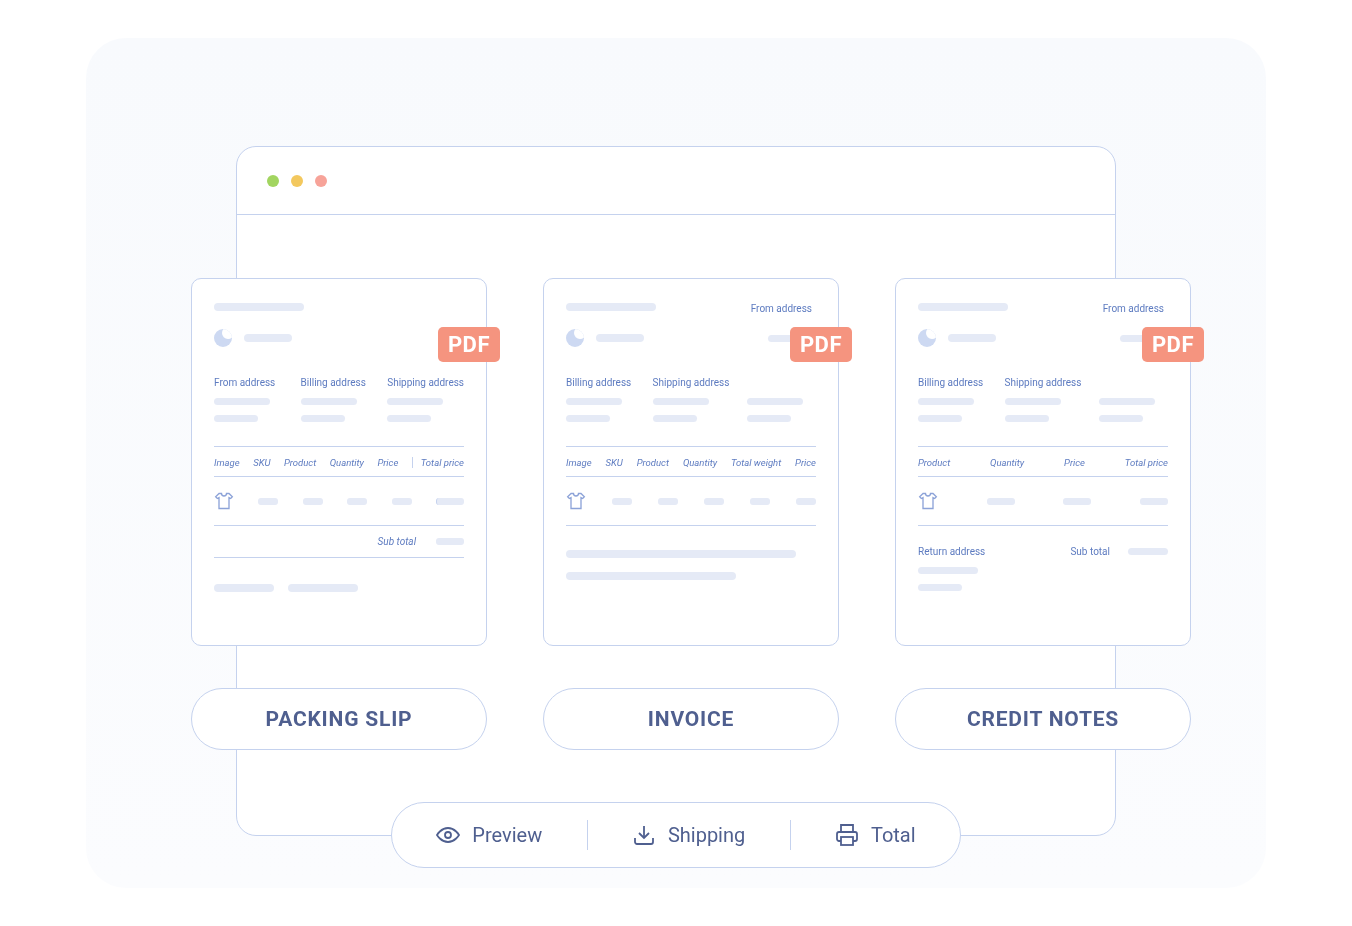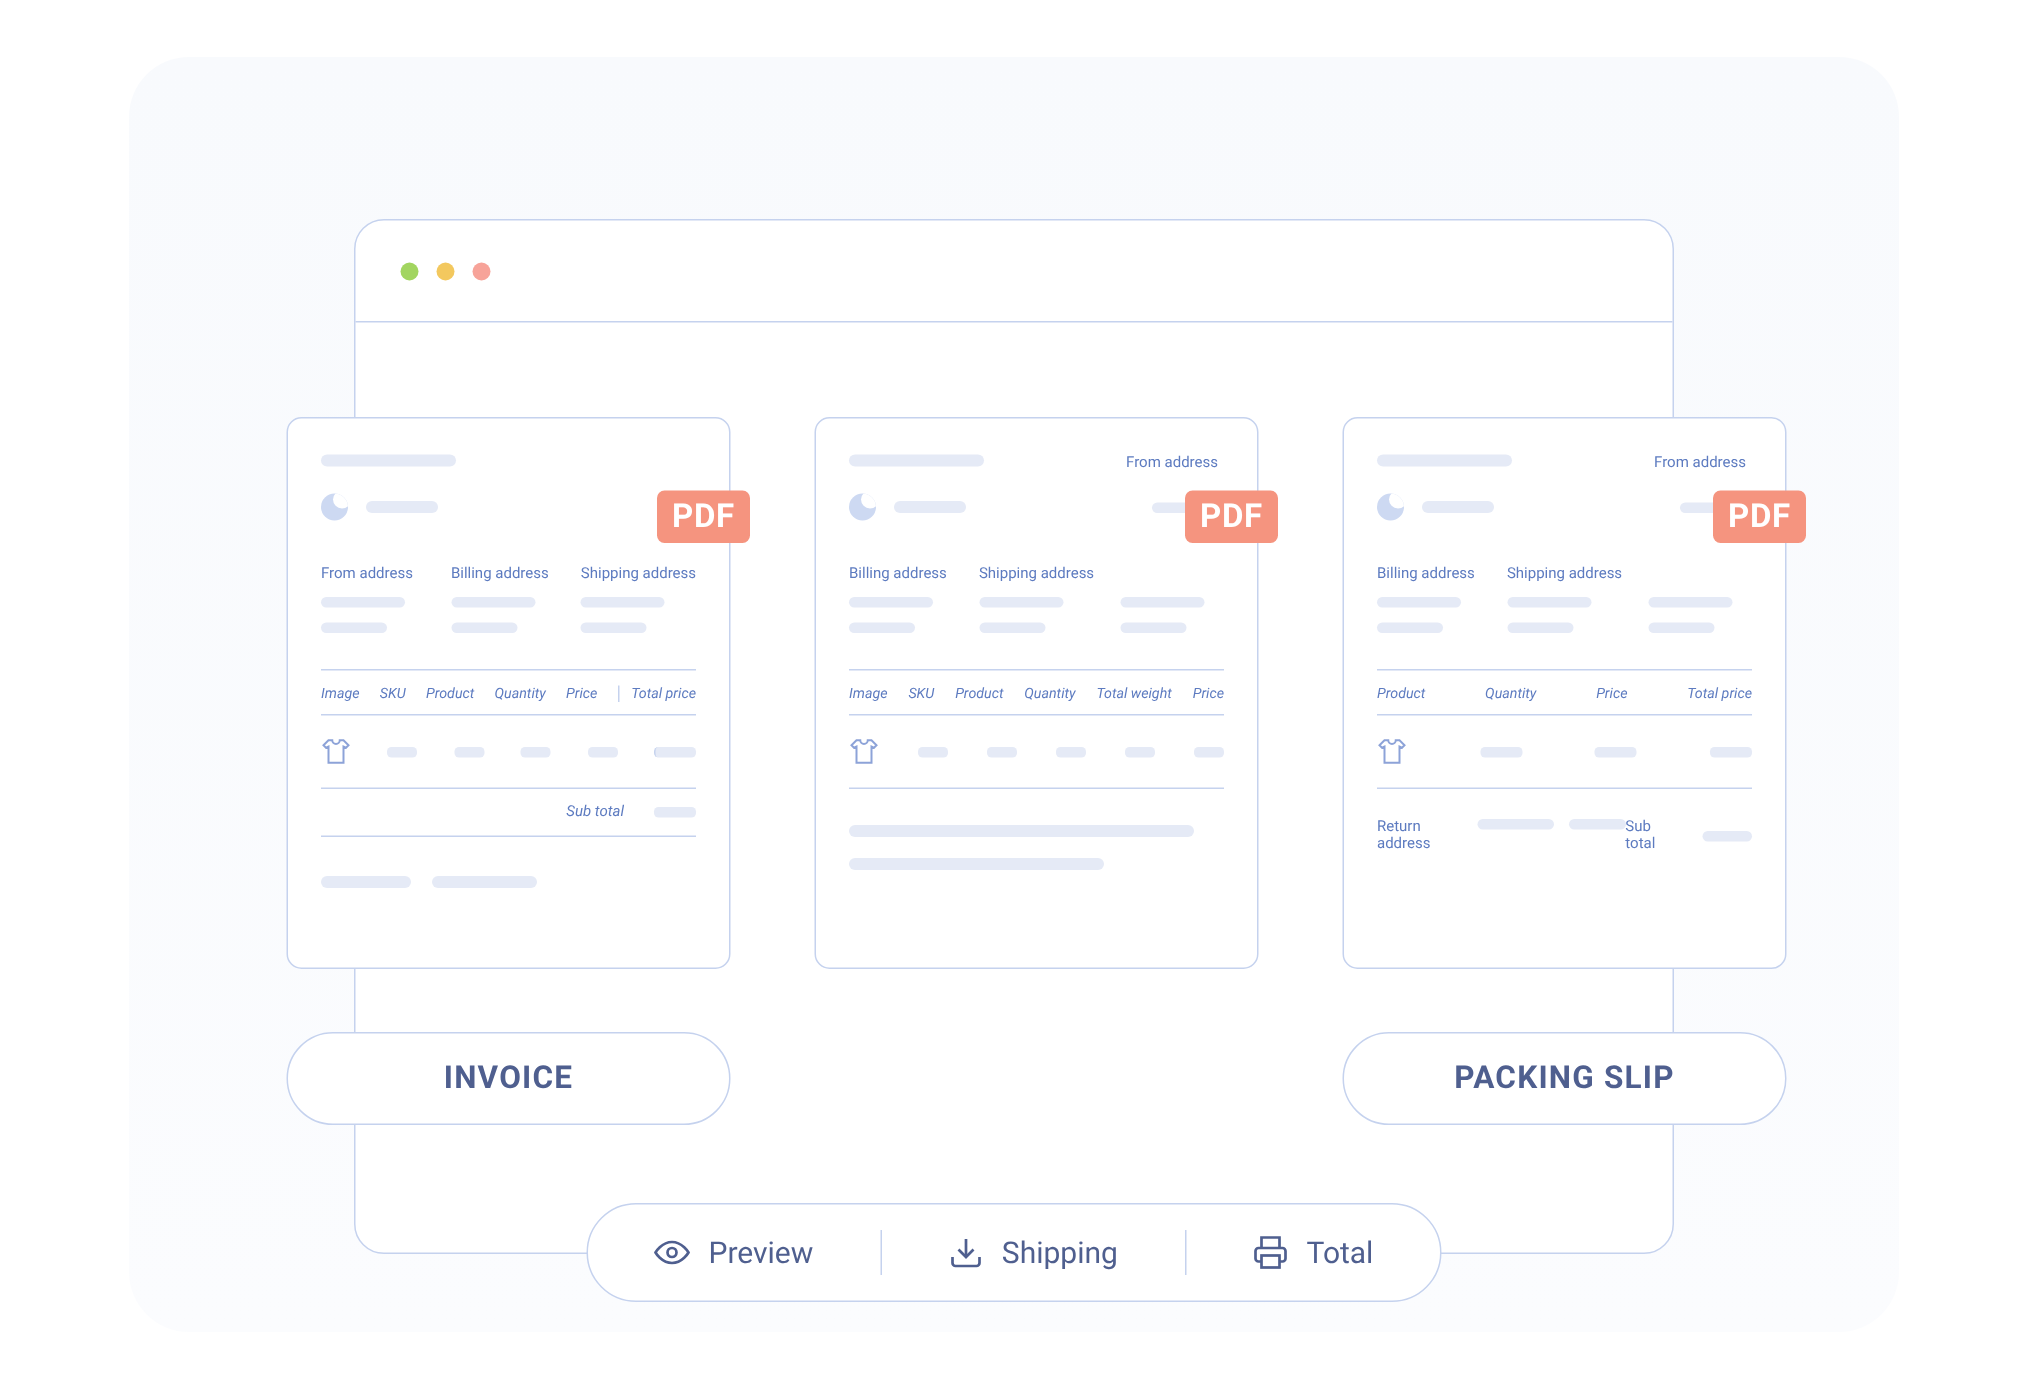--- a/index.html
+++ b/index.html
@@ -100,21 +100,21 @@
 .cell-ph { background:#e5eaf6; border-radius:3px; height:7px; width:20px; }
 .subtotal-row { display:flex; justify-content:flex-end; align-items:center; gap:20px; padding: 10px 0; border-bottom:1.2px solid #c5d2ee;}
 .subtotal-label { font-size:10px; color:#5d7bc0; }
 .footer-ph-row { display:flex; gap:14px; margin-top:26px; }
 .invoice-vline { border-left:1.2px solid #c5d2ee; }
 
 .text-block1 { width: 230px; height: 8px; margin-top: 24px; }
 .text-block2 { width: 170px; height: 8px; margin-top: 14px; }
 
 .returns-row { display:flex; justify-content:space-between; margin-top:20px; font-size:10px; color:#5d7bc0;}
-.returns-col { display:flex; gap:10px; }
+.returns-col { display:flex; flex-direction:column; gap:10px; }
 
 .pill-row {
   position:absolute;
   top: 650px;
   left: 105px;
   width: 1000px;
   display:flex;
   justify-content:space-between;
 }
 .pill {
@@ -326,22 +326,23 @@
             <span>Sub total</span>
             <div class="ph" style="width:40px;height:7px"></div>
           </div>
         </div>
       </div>
     </div>
 
   </div>
 
   <div class="pill-row">
+    <div class="pill">PACKING SLIP</div>
     <div class="pill">INVOICE</div>
-    <div class="pill">PACKING SLIP</div>
+    <div class="pill">CREDIT NOTES</div>
   </div>
 
   <div class="action-bar">
     <div class="action-item">
       <svg class="icon-svg" viewBox="0 0 24 24">
           <path d="M1 12s4-7 11-7 11 7 11 7-4 7-11 7S1 12 1 12z"></path>
           <circle cx="12" cy="12" r="3"></circle>
         </svg>
       <span>Preview</span>
     </div>

